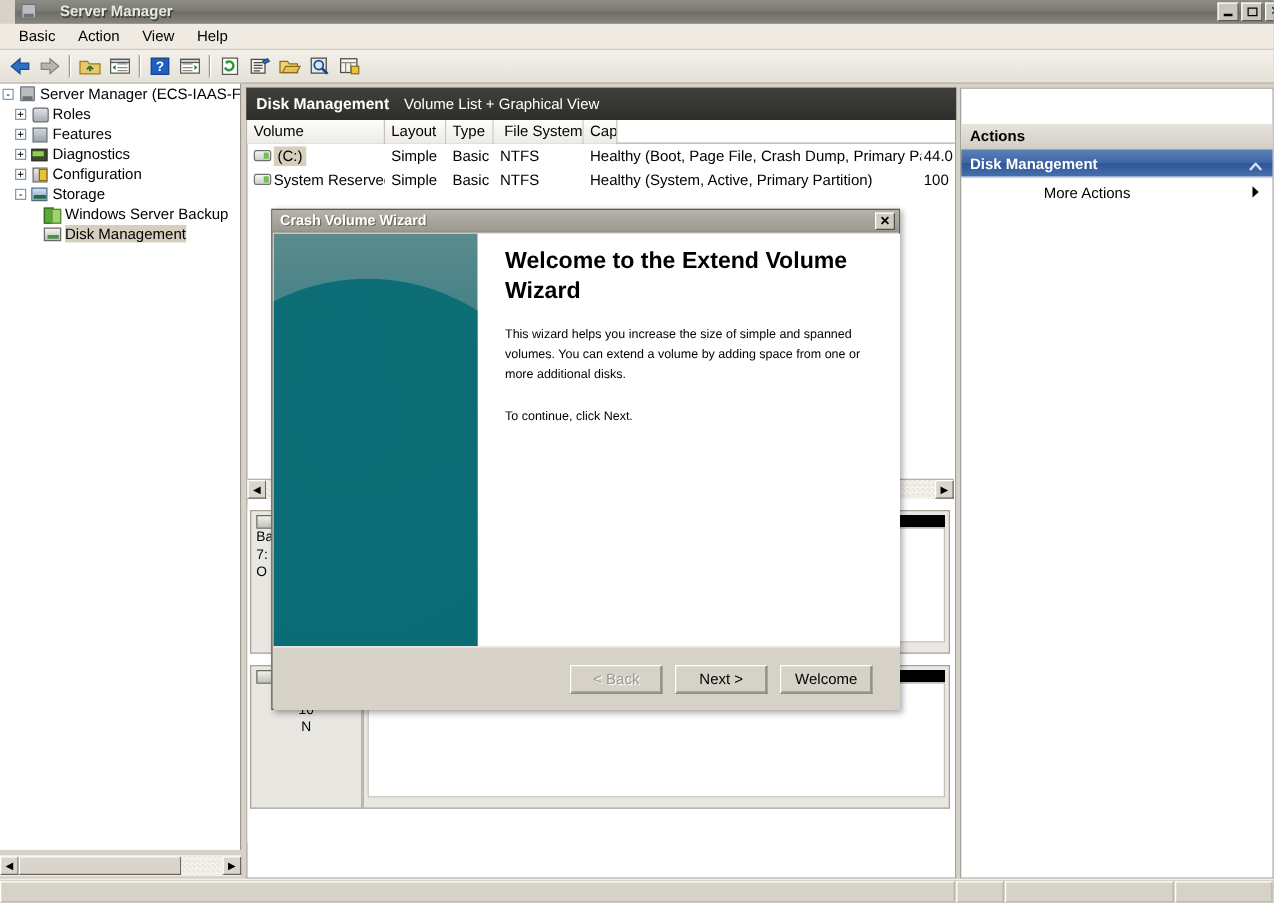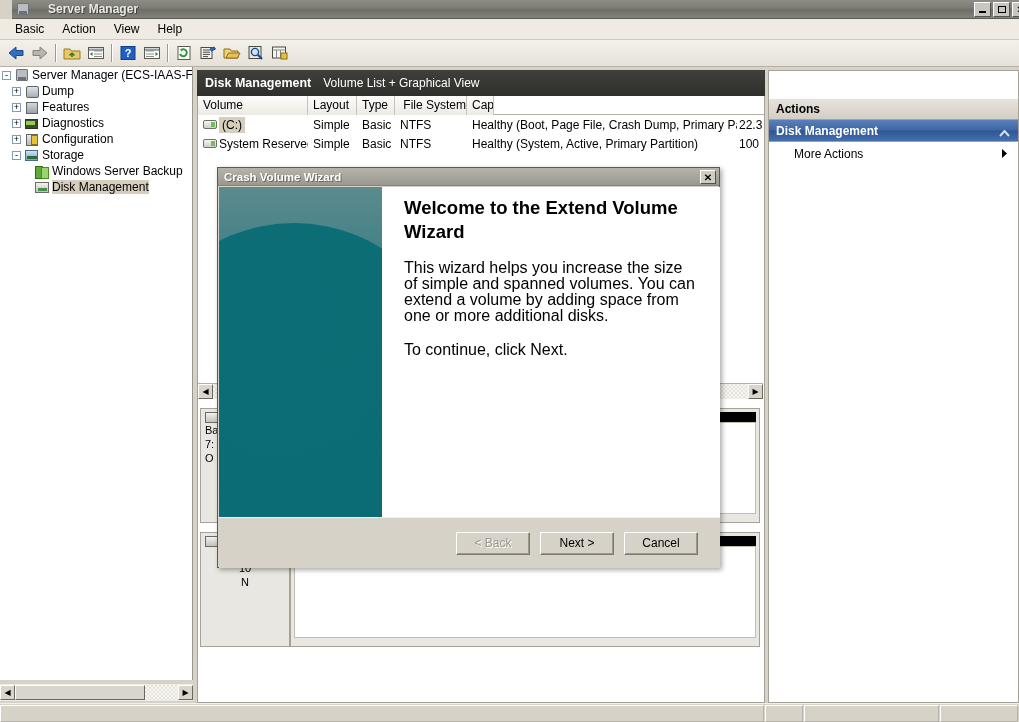--- a/index.html
+++ b/index.html
@@ -143,21 +143,21 @@
 
   
   .actionspane { position: absolute; left: 768px; top: 70px; width: 251px; height: 633px; background:#fff; border:1px solid #a6a29a;}
   .ap-title { height: 21px; background: linear-gradient(#e7e4dd,#d2cec5); border-bottom:1px solid #a6a29a;
               font-weight: bold; font-size: 12px; padding: 3px 0 0 7px; color:#000;margin-top:28px; }
   .ap-group {
     height: 22px; background: linear-gradient(to bottom,#5a80b8 0%, #3f66a4 48%, #2f5695 52%, #4670ad 100%);
     color:#fff; font-weight:bold; font-size:12px; display:flex; align-items:center; padding-left:7px;
     border-bottom: 1px solid #88a4cb; position: relative;
   }
-  .ap-item { height: 24px; display:flex; align-items:center; padding-left: 25px; font-size:12px; position:relative; }
+  .ap-item { height: 24px; display:flex; align-items:center; padding-left: 25px; font-size:12px; position:relative;margin-left:41px; }
 
   
   .dialog {
     position: absolute; left: 217px; top: 167px; width: 503px; height: 401px;
     background: #d6d2c8; border: 1px solid #5d5a53;
     box-shadow: 2px 2px 5px rgba(0,0,0,.35);
   }
   .dlg-title {
     height: 18px; background: linear-gradient(to bottom,#b6b3aa,#9b9890);
     display:flex; align-items:center; border-bottom: 1px solid #85827b;
@@ -168,21 +168,21 @@
     border:1px solid #fff; border-right-color:#54514b; border-bottom-color:#54514b;
     display:flex; align-items:center; justify-content:center; font-size:10px; font-weight:bold; color:#000;
   }
   .dlg-body { position:absolute; left:1px; top:19px; width:501px; height:330px; background:#ffffff; display:flex; }
   .banner { width: 163px; height: 330px; position: relative; overflow: hidden;
             background: linear-gradient(to bottom, #5c8b8e 0%, #2f7a80 35%, #0f7179 70%, #0d6f78 100%); }
   .banner .arc { position:absolute; left:-90px; top:36px; width:330px; height:330px; border-radius:50%;
             background: radial-gradient(circle at 45% 40%, #0c6d76 0%, #0a6c75 60%, #0a6a73 100%); opacity:.96;}
   .dlg-content { flex:1; padding: 9px 22px 0 22px; background:#fff; }
   .dlg-h1 { font-size: 18.5px; font-weight: bold; color:#000; line-height: 24px; margin: 0 0 16px 0; }
-  .dlg-p { font-size: 16px; color:#000; line-height: 16px; margin: 0 0 18px 0; }
+  .dlg-p { font-size: 10px; color:#000; line-height: 16px; margin: 0 0 18px 0; }
   .dlg-footer {
     position:absolute; left:1px; top:349px; width:501px; height:51px; background:#d6d2c8;
     border-top: 1px solid #f3f1ec; display:flex; align-items:center; justify-content:flex-end; padding-right:22px; gap: 10px;
   }
   .dbtn {
     width: 74px; height: 23px; font-size:12px; background:#d6d2c8; color:#000;
     border: 1px solid #7d7a73; border-top-color:#fff; border-left-color:#fff;
     box-shadow: inset -1px -1px 0 #9b988f;
     display:flex; align-items:center; justify-content:center;
   }
@@ -306,21 +306,21 @@
           <div class="ic-srv"></div>
         </div>
       <div class="tlabel">Server Manager (ECS-IAAS-F0037</div>
     </div>
 
     <div class="tnode" style="padding-left:12px;">
       <div class="tbox">+</div>
       <div class="ticon">
           <div class="ic-roles"></div>
         </div>
-      <div class="tlabel">Dump</div>
+      <div class="tlabel">Roles</div>
     </div>
 
     <div class="tnode" style="padding-left:12px;">
       <div class="tbox">+</div>
       <div class="ticon">
           <div class="ic-feat"></div>
         </div>
       <div class="tlabel">Features</div>
     </div>
 
@@ -388,21 +388,21 @@
 
     <div class="vt-row">
       <div class="vt-td" style="width:110px;display:flex;align-items:center;padding-left:2px;">
         <div class="volicon"></div>
         <span class="sel-cell" style="padding:1px 3px;">(C:)</span>
       </div>
       <div class="vt-td" style="width:49px;">Simple</div>
       <div class="vt-td" style="width:38px;">Basic</div>
       <div class="vt-td" style="width:72px;">NTFS</div>
       <div class="vt-td" style="width:270px;">Healthy (Boot, Page File, Crash Dump, Primary Partition)</div>
-      <div class="vt-td" style="width:27px;padding-left:2px;">22.3</div>
+      <div class="vt-td" style="width:27px;padding-left:2px;">44.0</div>
     </div>
 
     <div class="vt-row">
       <div class="vt-td" style="width:110px;display:flex;align-items:center;padding-left:2px;">
         <div class="volicon"></div>
         <span style="padding:1px 0;">System Reserved</span>
       </div>
       <div class="vt-td" style="width:49px;">Simple</div>
       <div class="vt-td" style="width:38px;">Basic</div>
       <div class="vt-td" style="width:72px;">NTFS</div>
@@ -479,21 +479,21 @@
       <div class="dlg-content">
         <div class="dlg-h1">Welcome to the Extend Volume Wizard</div>
         <div class="dlg-p">This wizard helps you increase the size of simple and spanned volumes. You can extend a volume  by adding space from one or more additional disks.</div>
         <div class="dlg-p">To continue, click Next.</div>
       </div>
     </div>
 
     <div class="dlg-footer">
       <div class="dbtn disabled">&lt; Back</div>
       <div class="dbtn">Next &gt;</div>
-      <div class="dbtn">Cancel</div>
+      <div class="dbtn">Welcome</div>
     </div>
   </div>
 
   <div class="statusbar">
     <div class="sbcell" style="width:764px;"></div>
     <div class="sbcell" style="width:38px;"></div>
     <div class="sbcell" style="width:135px;"></div>
     <div class="sbcell" style="width:78px;"></div>
   </div>
 

